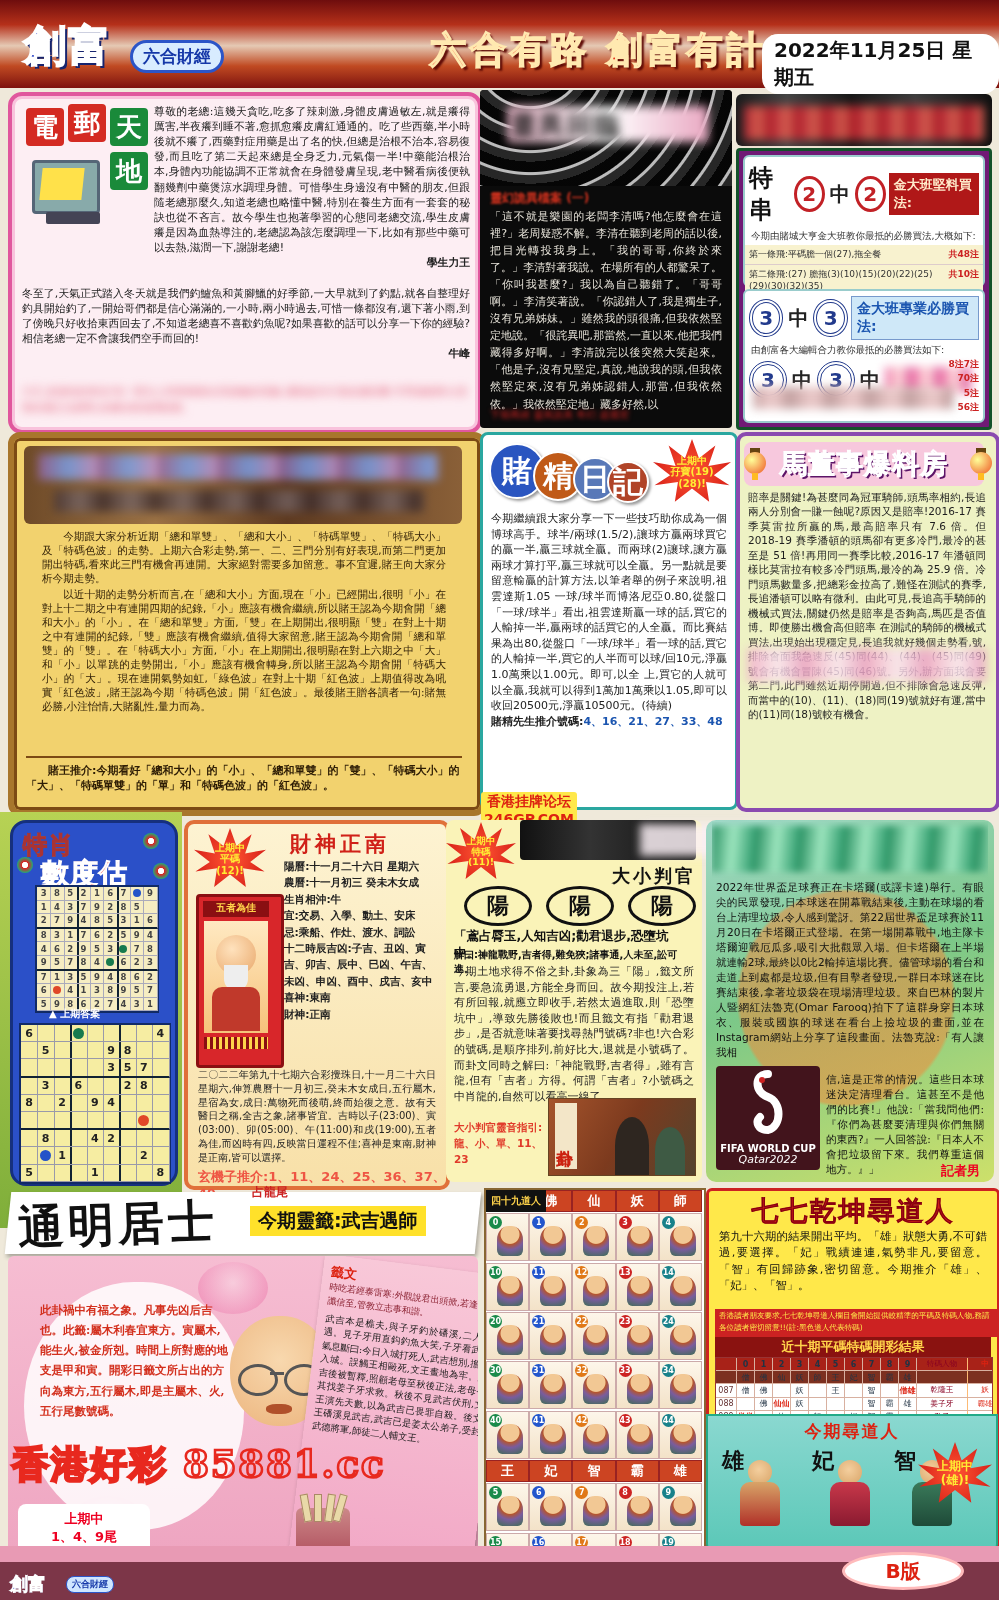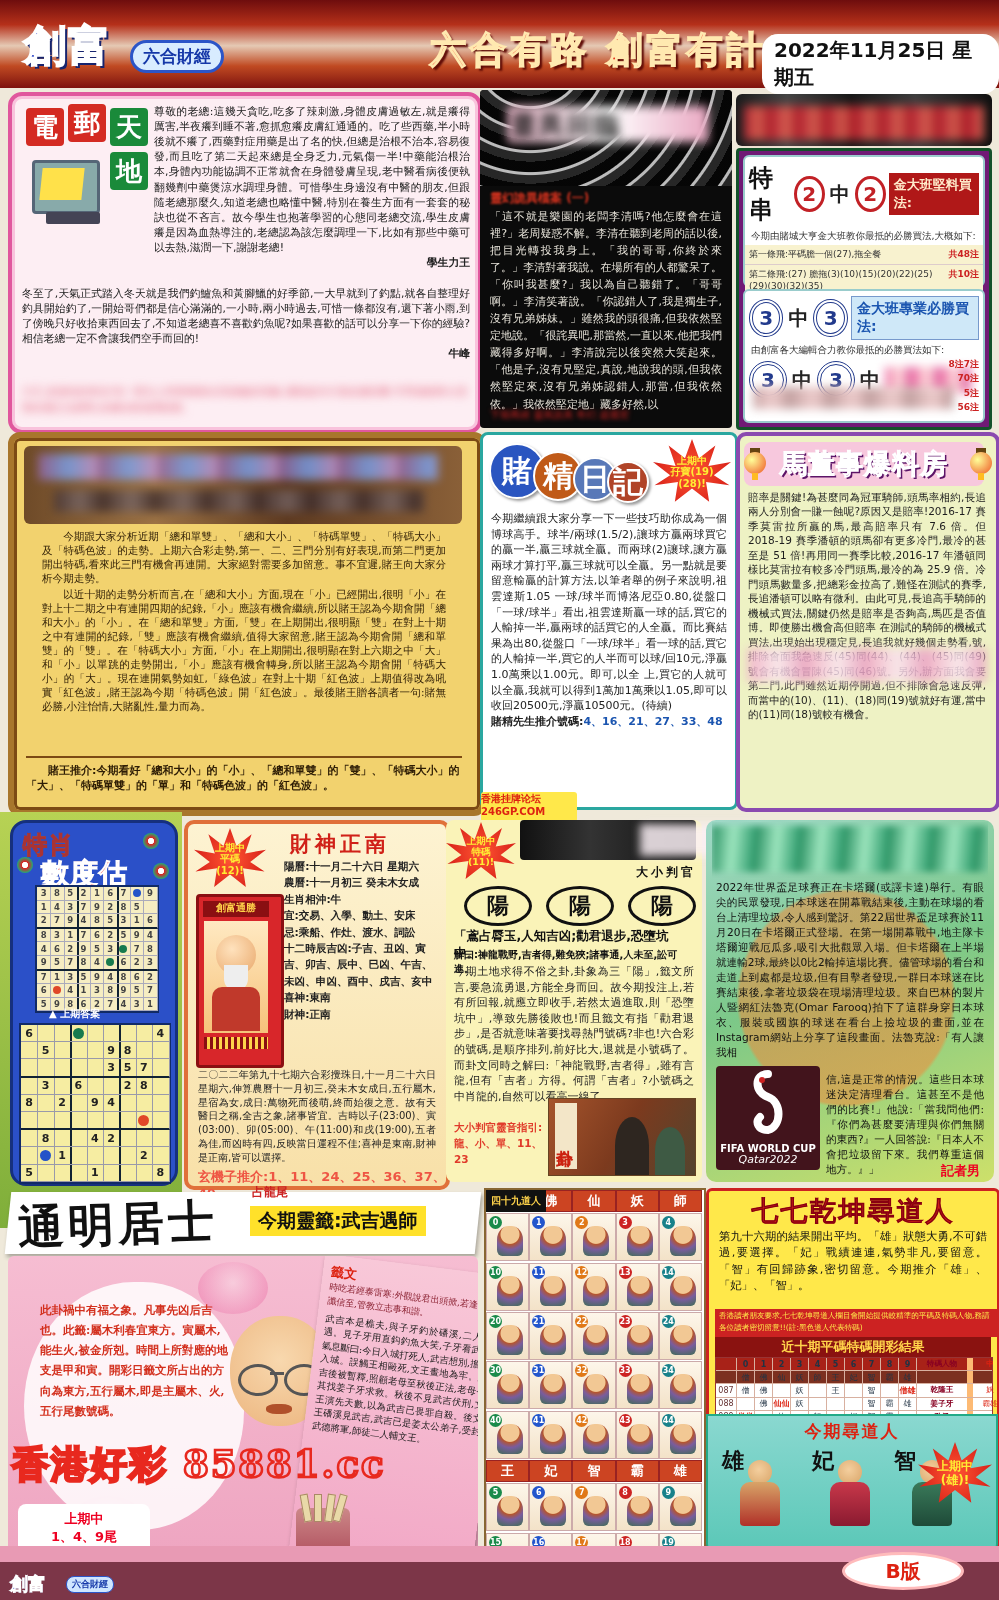--- a/index.html
+++ b/index.html
@@ -86,21 +86,21 @@
   .htitle{font-size:27px;font-weight:bold;color:#8a2a9c;-webkit-text-stroke:1px #fff;text-shadow:2px 2px 0 #5c1468;letter-spacing:1px}
   .lant{position:absolute;top:10px;width:26px;height:34px}
   .lant .lb{position:absolute;left:2px;top:6px;width:22px;height:22px;background:radial-gradient(circle at 35% 35%,#ff9,#e52);border-radius:50%}
   .lant .lc{position:absolute;left:8px;top:2px;width:10px;height:5px;background:#641}
   .lant .lt{position:absolute;left:10px;top:27px;width:6px;height:7px;background:#fb2}
   .hbody{position:absolute;left:8px;top:54px;width:238px;font-size:10.5px;line-height:1.38;text-align:justify;color:#1d1d1d}
   .hcz{position:absolute;left:8px;top:212px;width:238px;height:34px;background:
        repeating-linear-gradient(90deg,rgba(240,170,200,.85),rgba(250,230,240,.85) 30px,rgba(230,150,190,.85) 60px)}
   
   .forum{left:481px;top:792px;width:96px;height:30px;background:#ffe84a;color:#d21;font-weight:bold;
-         font-size:10px;line-height:1.3;text-align:left;border-radius:3px}
+         font-size:14px;line-height:1.3;text-align:center;border-radius:3px}
   
   .greencol{left:0;top:812px;width:182px;height:416px;background:linear-gradient(180deg,#b7d254,#7fae3a)}
   .sudoku{left:10px;top:820px;width:162px;height:360px;background:#2b50c8;border:3px solid #16307e;border-radius:16px}
   .sut{position:absolute;left:10px;top:6px;font-size:24px;font-weight:bold;color:#ffd400;-webkit-text-stroke:1px #a33;letter-spacing:2px}
   .sut2{position:absolute;left:28px;top:32px;font-size:28px;font-weight:bold;color:#e8302a;-webkit-text-stroke:1px #fff;letter-spacing:1px}
   .gear{position:absolute;width:16px;height:16px;border-radius:50%;background:radial-gradient(circle,#fff 25%,#d22 30%,#2a7 70%)}
   .sgridA{position:absolute;left:22px;top:62px;width:120px;display:grid;grid-template-columns:repeat(9,13.3px);border:2px solid #112a66;background:#f6edc2}
   .sa{width:13.3px;height:12.6px;display:flex;align-items:center;justify-content:center;font-size:8.5px;font-weight:bold;color:#444;
       border-right:1px solid #aab;border-bottom:1px solid #aab}
   .albl{position:absolute;left:36px;top:184px;color:#fff;font-size:10px;font-weight:bold}
@@ -124,21 +124,21 @@
   .acalf{position:absolute;left:5px;top:140px;width:64px;height:12px;background:repeating-linear-gradient(90deg,#8a0f12 0 3px,#ffd34a 3px 6px)}
   .alines{position:absolute;left:96px;top:34px;width:158px;font-size:10.6px;line-height:1.55;color:#222;font-weight:bold}
   .abody{position:absolute;left:10px;top:244px;width:238px;font-size:10px;line-height:1.38;text-align:justify;color:#222}
   .arec{position:absolute;left:10px;top:344px;font-size:13px;font-weight:bold;color:#e54;filter:blur(.6px)}
   
   .judge{left:446px;top:820px;width:256px;height:362px;background:#faf3b8;border-radius:8px}
   .jstar{position:absolute;left:0px;top:2px;width:70px;height:60px;font-size:9.5px}
   .jtitle{position:absolute;left:74px;top:0px;width:176px;height:40px;background:
           linear-gradient(90deg,#111,#333 40%,#101010);border-radius:4px}
   .jcz{position:absolute;left:120px;top:4px;width:120px;height:32px;background:rgba(250,240,245,.85);filter:blur(4px)}
-  .jsub{position:absolute;right:6px;top:44px;font-size:12px;font-weight:bold;color:#111;letter-spacing:3px}
+  .jsub{position:absolute;right:6px;top:44px;font-size:18px;font-weight:bold;color:#111;letter-spacing:3px}
   .yang{position:absolute;top:66px;display:flex;gap:14px;left:18px}
   .yang span{width:62px;height:34px;border:3px solid #111;border-radius:50%;display:flex;align-items:center;justify-content:center;
              font-size:22px;font-weight:bold;color:#111}
   .jquote{position:absolute;left:8px;top:108px;width:240px;font-size:12.5px;font-weight:bold;color:#111}
   .jjie{position:absolute;left:8px;top:128px;width:240px;font-size:10px;font-weight:bold;color:#111}
   .jbody{position:absolute;left:8px;top:144px;width:240px;font-size:11px;line-height:1.42;text-align:justify;color:#222}
   .jphoto{position:absolute;left:102px;top:278px;width:146px;height:76px;background:
           linear-gradient(120deg,#a5542c,#7c3a1e 50%,#54442e);border:1px solid #642;overflow:hidden}
   .jgua{position:absolute;left:6px;top:4px;width:22px;height:66px;background:#f3e6c8;color:#c21;font-weight:bold;
         writing-mode:vertical-rl;font-size:17px;text-align:center;font-family:"DejaVu Serif",serif}
@@ -197,21 +197,21 @@
   .qintro{position:absolute;left:10px;top:38px;width:268px;font-size:11.3px;line-height:1.45;color:#111;text-align:justify}
   .qnote{position:absolute;left:6px;top:118px;width:276px;height:26px;background:#c22;color:#ffe84a;font-size:7.6px;line-height:1.6;padding:1px 4px}
   .qtt{position:absolute;left:6px;top:146px;width:276px;text-align:center;background:#8a1210;color:#ffd34a;font-weight:bold;font-size:13px;padding:1px 0}
   .qtable{position:absolute;left:6px;top:166px;width:276px;background:#fff;border:1px solid #933}
   .qrow{display:flex;height:12.2px;border-bottom:1px solid #d8b0a0}
   .qhead{background:#a82218;color:#fff;font-weight:bold}
   .qhead2{background:#7c3020;color:#ffd}
   .qp{width:20px;font-size:8px;display:flex;align-items:center;justify-content:center;color:#633;border-right:1px solid #d8b0a0;flex:none}
   .qc{width:17px;flex:none;font-size:8px;display:flex;align-items:center;justify-content:center;border-right:1px solid #d8b0a0;color:#234;overflow:hidden;white-space:nowrap}
   .qc.red{color:#d21;font-weight:bold}
-  .qs{width:50px;flex:none;font-size:7.6px;display:flex;align-items:center;justify-content:center;color:#802;font-weight:bold;border-right:6px solid #fdba74;white-space:nowrap;overflow:hidden}
+  .qs{width:50px;flex:none;font-size:7.6px;display:flex;align-items:center;justify-content:center;color:#802;font-weight:normal;border-right:1px solid #fdba74;white-space:nowrap;overflow:hidden}
   .qh{width:34px;flex:none;font-size:7.6px;display:flex;align-items:center;justify-content:center;color:#d21;white-space:nowrap;overflow:hidden}
   .qbottom{left:706px;top:1414px;width:288px;height:132px;background:linear-gradient(180deg,#8ad8d0,#5cc8b8);border:2px solid #2a8;border-radius:0 0 6px 6px}
   .qft{position:absolute;left:0;top:4px;width:288px;text-align:center;color:#d21;font-weight:bold;font-size:17px;letter-spacing:2px}
   .pick{position:absolute;top:30px;width:70px;height:92px}
   .pickc{position:absolute;left:0;top:0;font-size:22px;font-weight:bold;color:#111;font-family:"DejaVu Serif",serif}
   .pfig{position:absolute;left:16px;top:14px;width:44px;height:70px}
   .pfh{position:absolute;left:10px;top:0;width:24px;height:24px;border-radius:50%;background:radial-gradient(circle at 45% 40%,#f4cf9e,#d8a468)}
   .pfb{position:absolute;left:2px;top:22px;width:40px;height:44px;border-radius:10px 10px 4px 4px}
   .qstar{position:absolute;right:4px;top:26px;width:74px;height:64px;font-size:12px}
   
@@ -568,21 +568,21 @@
       <div class="sp">8</div>
     </div>
 </div>
 
 <div class="abs alman">
   <div class="star astar">上期中
 平碼
 (12)!</div>
   <div class="atitle">財神正南</div>
   <div class="acal">
-    <div class="acalb">創富通勝</div>
+    <div class="acalb">五者為佳</div>
     <div class="acali">
       <span class="oldman"></span>
       <span class="beard"></span>
         <span class="robe"></span>
     </div>
     <div class="acalf"></div>
   </div>
   <div class="alines">
       <div class="aline">陽曆:十一月二十六日 星期六</div>
       <div class="aline">農曆:十一月初三 癸未木女成</div>

